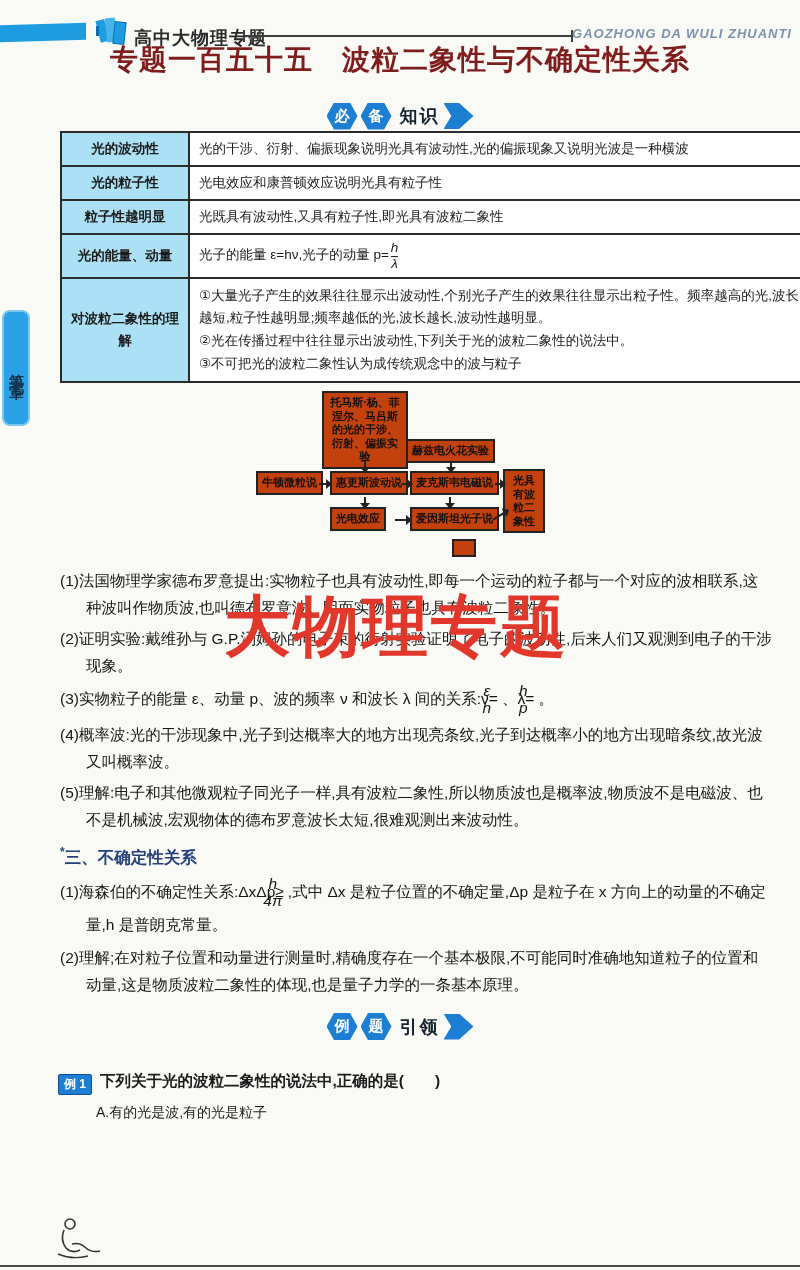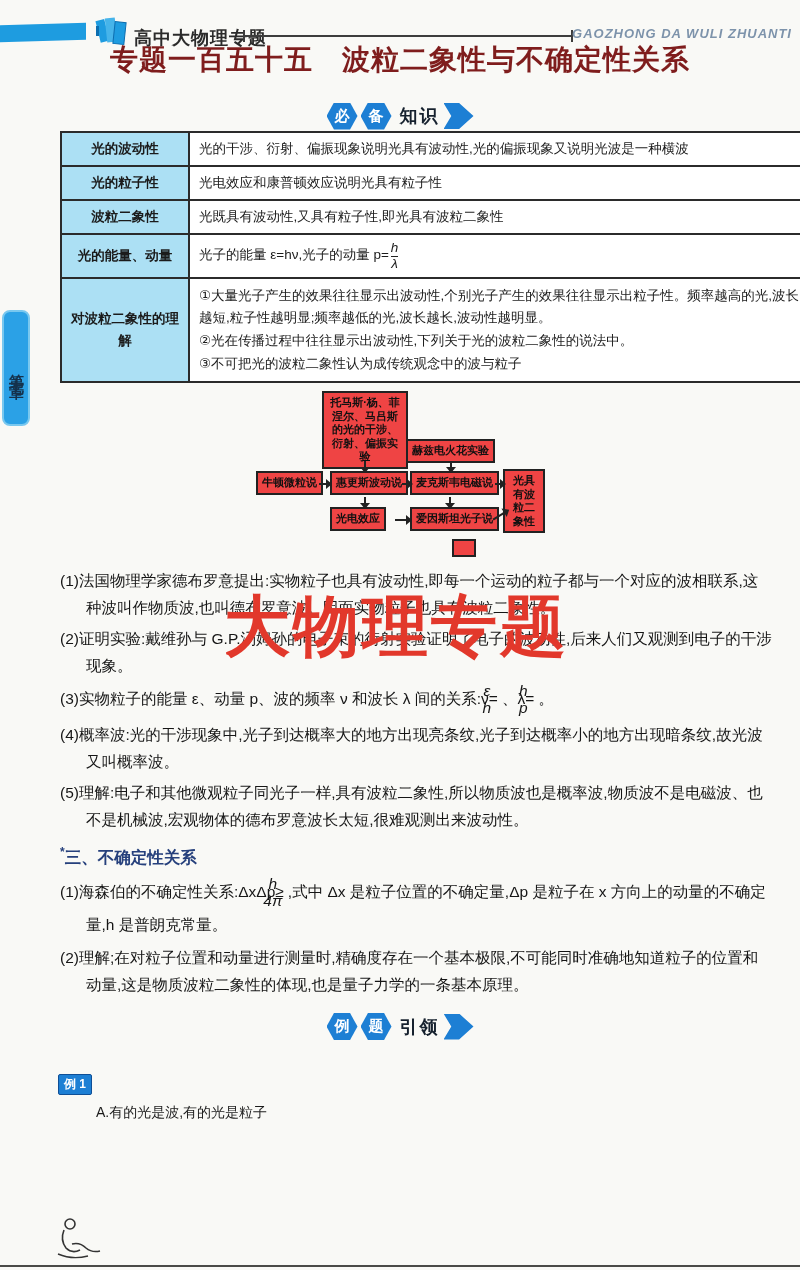--- a/index.html
+++ b/index.html
@@ -35,21 +35,21 @@
   td.kl{width:108px;background:#ace0f4;text-align:center;font-weight:bold;padding:5px 4px;}
   .kt .frac-row{height:44px;}
   .u-item{margin:1px 0;}
 
   .frac{display:inline-flex;flex-direction:column;vertical-align:middle;text-align:center;
         font-style:italic;margin:0 2px;line-height:1.05;}
   .frac .den{border-top:1.5px solid #222;}
 
   
   .flow{position:relative;height:172px;margin-top:8px;}
-  .fbox{position:absolute;border:2px solid #222;background:#ef4444;font-size:11px;font-weight:bold;
+  .fbox{position:absolute;border:2px solid #222;background:#c2410c;font-size:11px;font-weight:bold;
         line-height:13.5px;padding:3px 4px;box-sizing:border-box;text-align:center;color:#111;}
   .nw{white-space:nowrap;}
   .h-arrow{position:absolute;height:2px;background:#222;}
   .h-arrow::after{content:'';position:absolute;right:-5px;top:-4px;border-left:6px solid #222;
                   border-top:5px solid transparent;border-bottom:5px solid transparent;}
   .v-arrow{position:absolute;width:2px;background:#222;}
   .v-arrow::after{content:'';position:absolute;bottom:-5px;left:-4px;border-top:6px solid #222;
                   border-left:5px solid transparent;border-right:5px solid transparent;}
 
   
@@ -115,21 +115,21 @@
     <tbody>
         <tr>
       <td class="kl">光的波动性</td>
       <td>光的干涉、衍射、偏振现象说明光具有波动性,光的偏振现象又说明光波是一种横波</td>
     </tr>
     <tr>
       <td class="kl">光的粒子性</td>
       <td>光电效应和康普顿效应说明光具有粒子性</td>
     </tr>
     <tr>
-      <td class="kl">波粒二象性</td>
+      <td class="kl">粒子性越明显</td>
       <td>光既具有波动性,又具有粒子性,即光具有波粒二象性</td>
     </tr>
     <tr class="frac-row">
       <td class="kl">光的能量、动量</td>
       <td>
         <span>光子的能量 ε=hν,光子的动量 p=</span><span class="frac">
               <span class="num">h</span>
               <span class="den">λ</span>
             </span>
       </td>
@@ -200,20 +200,21 @@
 
   <div class="badge-row" style="margin-top:14px;">
     <span class="hex">例</span>
     <span class="hex">题</span>
     <span class="badge-label">引领</span>
     <span class="chev"></span>
   </div>
 
   <div class="ex-row">
     <span class="ex-badge">例 1</span>
+    <span class="ex-q">下列关于光的波粒二象性的说法中,正确的是(　　)</span>
   </div>
   <div class="ex-opts">
     <div>A.有的光是波,有的光是粒子</div>
 
   </div>
 
   <svg class="doodle" width="70" height="48" viewBox="0 0 70 48">
     <circle cx="22" cy="10" r="5" fill="none" stroke="#333" stroke-width="1.6"></circle>
     <path d="M16 16 q-4 10 2 18 q6 6 14 2" fill="none" stroke="#333" stroke-width="1.6"></path>
     <path d="M24 30 q8 -2 14 4 q6 5 14 3" fill="none" stroke="#333" stroke-width="1.6"></path>

